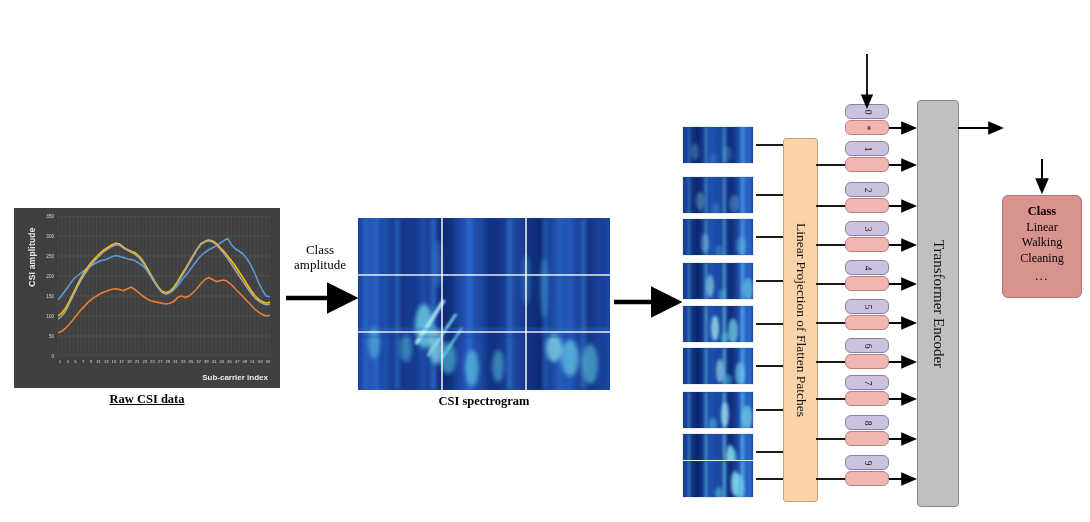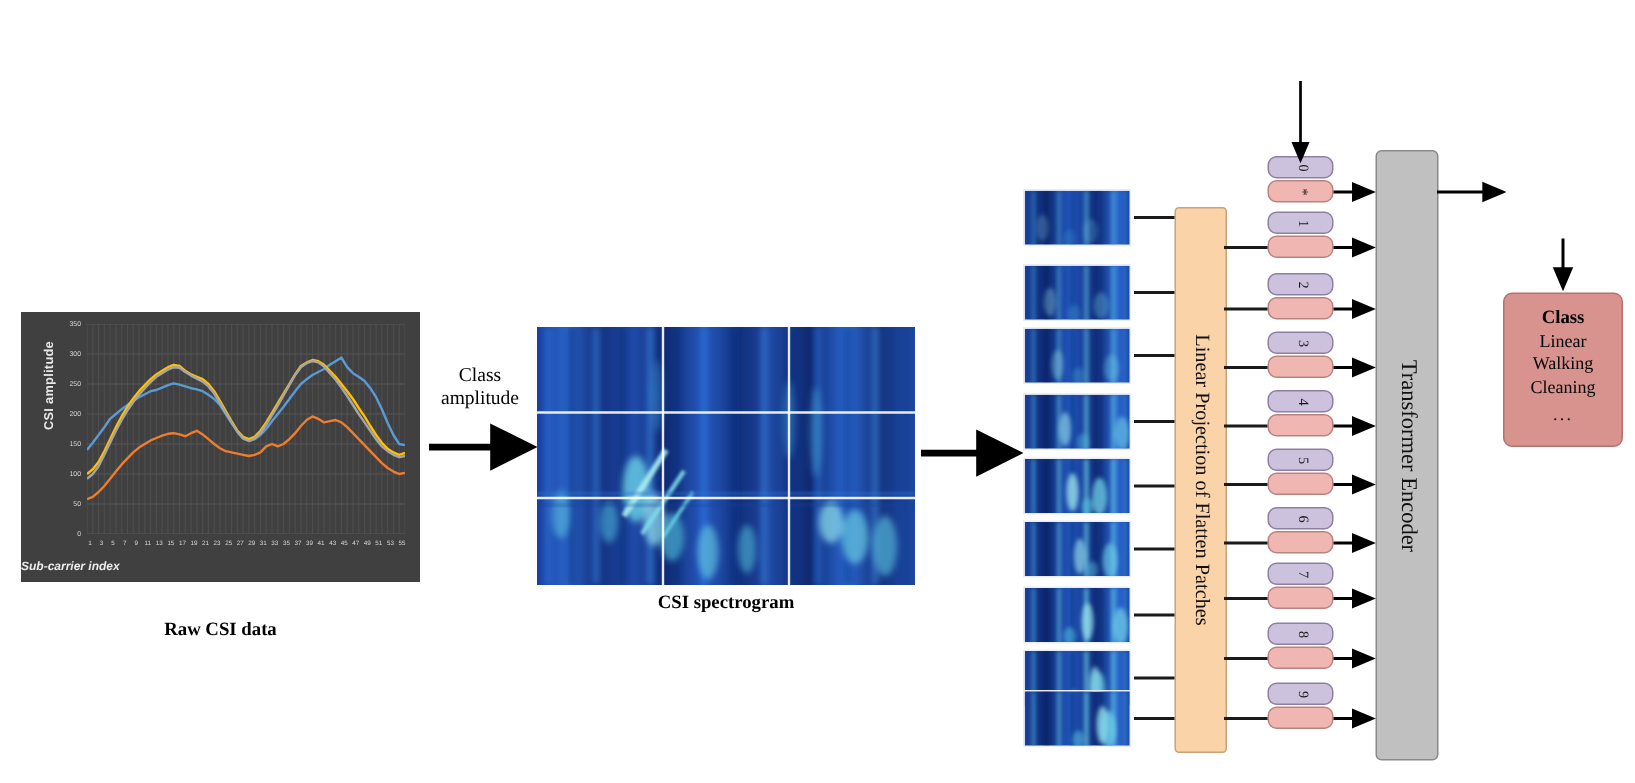--- a/index.html
+++ b/index.html
@@ -59,26 +59,25 @@
     position: absolute;
     color: #d8d8d8;
     font-family: "Liberation Sans", sans-serif;
     font-size: 4.2px;
     text-align: center;
     transform: translateX(-50%);
   }
   #raw-csi-chart .xlabel {
     position: absolute;
     left: 0; right: 12px; bottom: 6px;
-    text-align: left;
+    text-align: right;
     color: #ececec;
     font-family: "Liberation Sans", sans-serif;
     font-size: 8px;
     font-weight: bold;
-    font-style: italic;
   }
   .fig-caption {
     position: absolute;
     text-align: center;
     font-family: "Liberation Serif", serif;
     font-weight: bold;
     font-size: 12.5px;
     color: #000;
   }
 
@@ -354,21 +353,21 @@
         <div class="xtick" style="left: 207.778px; top: 151px;">43</div>
         <div class="xtick" style="left: 215.481px; top: 151px;">45</div>
         <div class="xtick" style="left: 223.185px; top: 151px;">47</div>
         <div class="xtick" style="left: 230.889px; top: 151px;">49</div>
         <div class="xtick" style="left: 238.593px; top: 151px;">51</div>
         <div class="xtick" style="left: 246.296px; top: 151px;">53</div>
         <div class="xtick" style="left: 254px; top: 151px;">55</div>
       </div>
     <div class="xlabel">Sub-carrier index</div>
   </div>
-  <div class="fig-caption" style="left:14px; top:412px; width:266px;">Raw CSI data</div>
+  <div class="fig-caption" style="left:14px; top:392px; width:266px;text-decoration:underline;">Raw CSI data</div>
 
   <div id="signal-processing-label">
     <div>Class</div>
     <div>amplitude</div>
   </div>
 
   <div class="abs" id="csi-spectrogram">
     <svg width="252" height="172" viewBox="0 0 252 172" preserveAspectRatio="none">
       <defs>
         <linearGradient id="spgBase" x1="0" y1="0" x2="1" y2="0">

